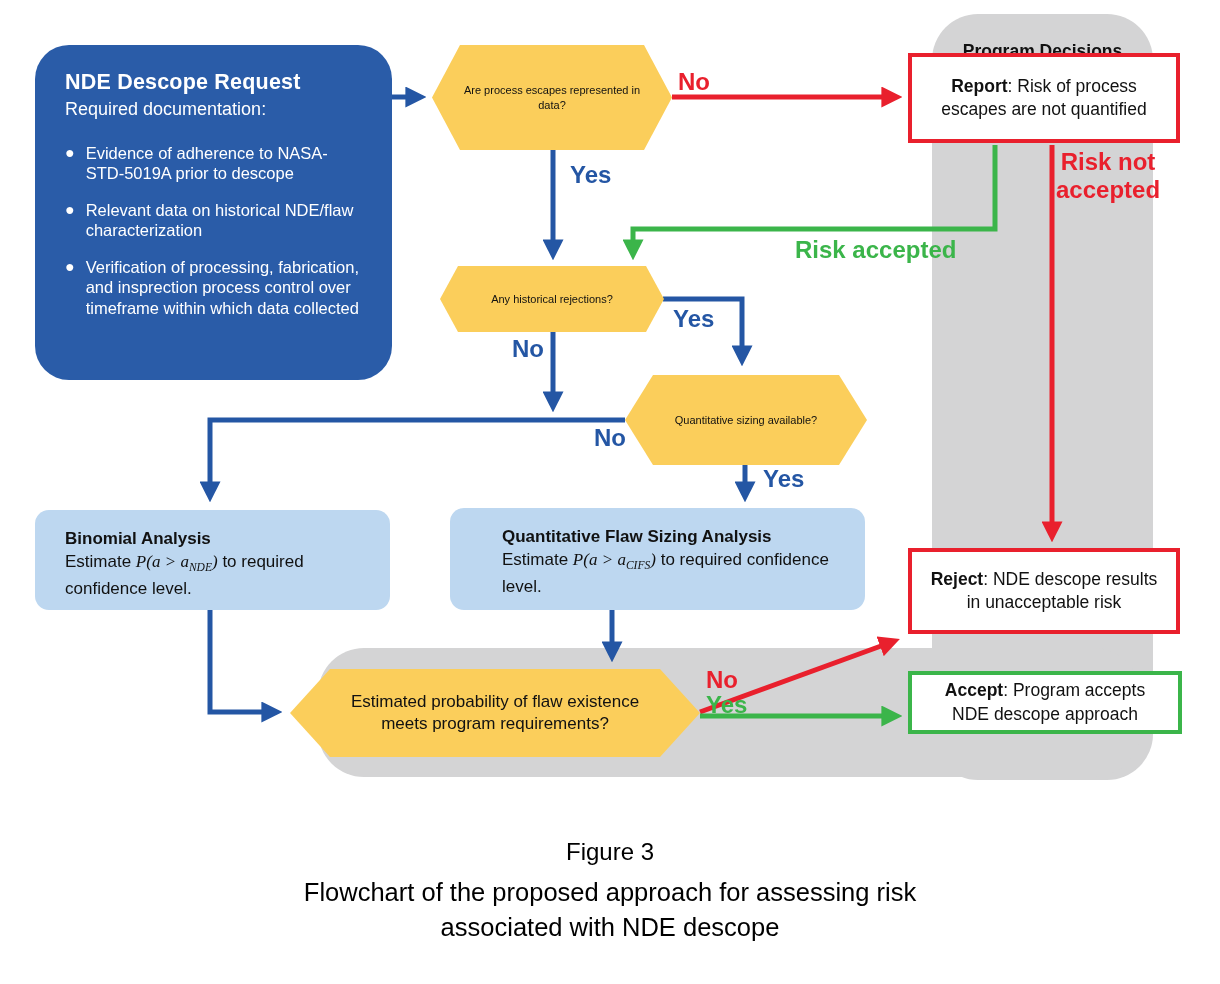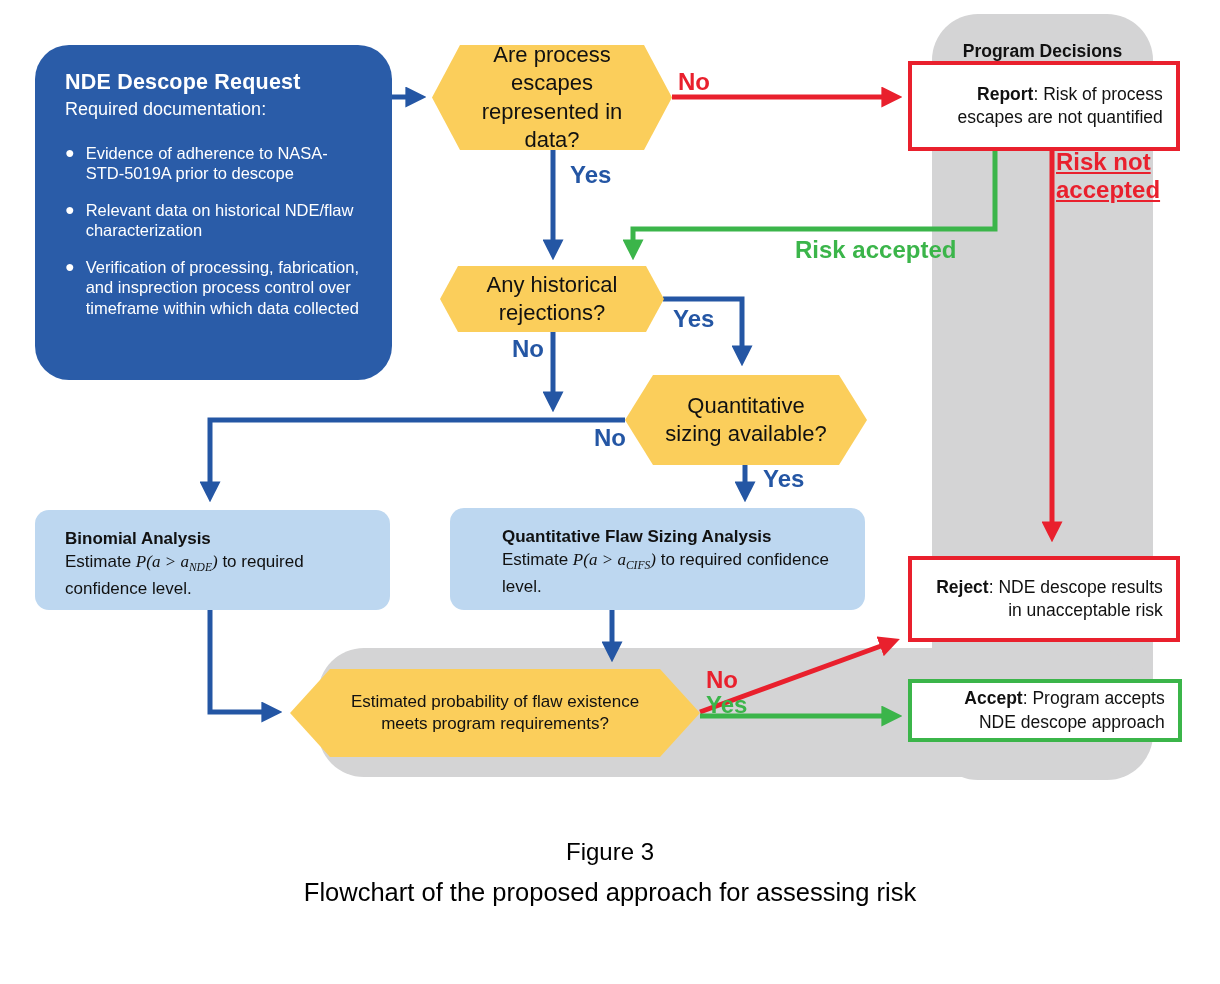--- a/index.html
+++ b/index.html
@@ -15,52 +15,52 @@
 
   
   .request { position:absolute; left:35px; top:45px; width:357px; height:335px; background:#2a5ca8; border-radius:34px; color:#fff; padding:25px 28px 0 30px; z-index:2; }
   .request h1 { font-size:21.5px; font-weight:bold; letter-spacing:0.2px; }
   .request h2 { font-size:18px; font-weight:normal; margin-top:4px; }
   .request ul { list-style:none; margin-top:23px; }
   .request li { display:flex; gap:11px; font-size:16.5px; line-height:1.24; margin-bottom:16px; }
   .request li .dot { font-size:16px; line-height:1.3; }
 
   
-  .hex { position:absolute; background:#fbce5b; display:flex; align-items:center; justify-content:center; text-align:center; color:#111; font-size:22px; line-height:1.28; z-index:2; }
+  .hex { position:absolute; background:#fbce5b; display:flex; align-items:center; justify-content:center; text-align:center; color:#111; font-size:11px; line-height:1.28; z-index:2; }
   .hex-inner { padding:0 4px; }
   #hex-escapes  { left:432px; top:45px;  width:240px; height:105px; clip-path:polygon(28px 0, calc(100% - 28px) 0, 100% 50%, calc(100% - 28px) 100%, 28px 100%, 0 50%); }
   #hex-escapes .hex-inner { width:205px; }
   #hex-history  { left:440px; top:266px; width:224px; height:66px;  clip-path:polygon(18px 0, calc(100% - 18px) 0, 100% 50%, calc(100% - 18px) 100%, 18px 100%, 0 50%); }
   #hex-history .hex-inner { width:150px; }
   #hex-sizing   { left:625px; top:375px; width:242px; height:90px;  clip-path:polygon(28px 0, calc(100% - 28px) 0, 100% 50%, calc(100% - 28px) 100%, 28px 100%, 0 50%); }
   #hex-sizing .hex-inner { width:180px; }
   #hex-final    { left:290px; top:669px; width:410px; height:88px;  clip-path:polygon(40px 0, calc(100% - 40px) 0, 100% 50%, calc(100% - 40px) 100%, 40px 100%, 0 50%); font-size:17px; }
   #hex-final .hex-inner { width:330px; }
 
   
   .analysis { position:absolute; background:#bdd7f0; border-radius:14px; color:#111; font-size:17px; line-height:1.38; z-index:2; }
   .analysis .ttl { font-weight:bold; }
   #box-binomial { left:35px;  top:510px; width:355px; height:100px; padding:17px 10px 0 30px; }
   #box-quant    { left:450px; top:508px; width:415px; height:102px; padding:17px 10px 0 52px; }
   .math { font-family:"Liberation Serif", serif; font-style:italic; }
   .math sub { font-size:0.68em; }
 
   
-  .outcome { position:absolute; background:#fff; display:flex; align-items:center; justify-content:center; text-align:right; font-size:17.5px; line-height:1.32; color:#111; z-index:2;margin-top:8px; }
+  .outcome { position:absolute; background:#fff; display:flex; align-items:center; justify-content:center; text-align:center; font-size:17.5px; line-height:1.32; color:#111; z-index:2; }
   .outcome .inner { width:90%; }
   #box-report { left:908px; top:53px;  width:272px; height:90px; border:4px solid #e9202d; }
   #box-reject { left:908px; top:548px; width:272px; height:86px; border:4px solid #e9202d; }
   #box-accept { left:908px; top:671px; width:274px; height:63px; border:4px solid #3bb54a; }
 
   
   .lbl { position:absolute; font-weight:bold; font-size:24px; z-index:3; white-space:nowrap; }
   .lbl-blue  { color:#2456a4; }
   .lbl-red   { color:#e9202d; }
   .lbl-green { color:#3bb54a; }
-  #lbl-rna { left:1056px; top:148px; width:104px; text-align:left; white-space:normal; line-height:1.15;text-decoration:underline; }
+  #lbl-rna { left:1056px; top:148px; width:104px; text-align:center; white-space:normal; line-height:1.15; }
 
   
   .caption { position:absolute; left:0; top:838px; width:1220px; text-align:center; color:#000; z-index:2; }
   .caption .fig { font-size:24px; font-weight:normal; margin-bottom:9px; }
   .caption .ln { font-size:25.5px; line-height:1.38; }
 </style>
 </head>
 <body>
 
 <div class="stage">
@@ -156,15 +156,16 @@
   <div class="lbl lbl-blue" style="left:512px; top:335px;">No</div>
   <div class="lbl lbl-blue" style="left:673px; top:305px;">Yes</div>
   <div class="lbl lbl-blue" style="left:594px; top:424px;">No</div>
   <div class="lbl lbl-blue" style="left:763px; top:465px;">Yes</div>
   <div class="lbl lbl-red" style="left:706px; top:666px;">No</div>
   <div class="lbl lbl-green" style="left:706px; top:691px;">Yes</div>
 
   <div class="caption">
     <div class="fig">Figure 3</div>
     <div class="ln">Flowchart of the proposed approach for assessing risk</div>
+    <div class="ln">associated with NDE descope</div>
   </div>
 
 </div>
 
 </body></html>

